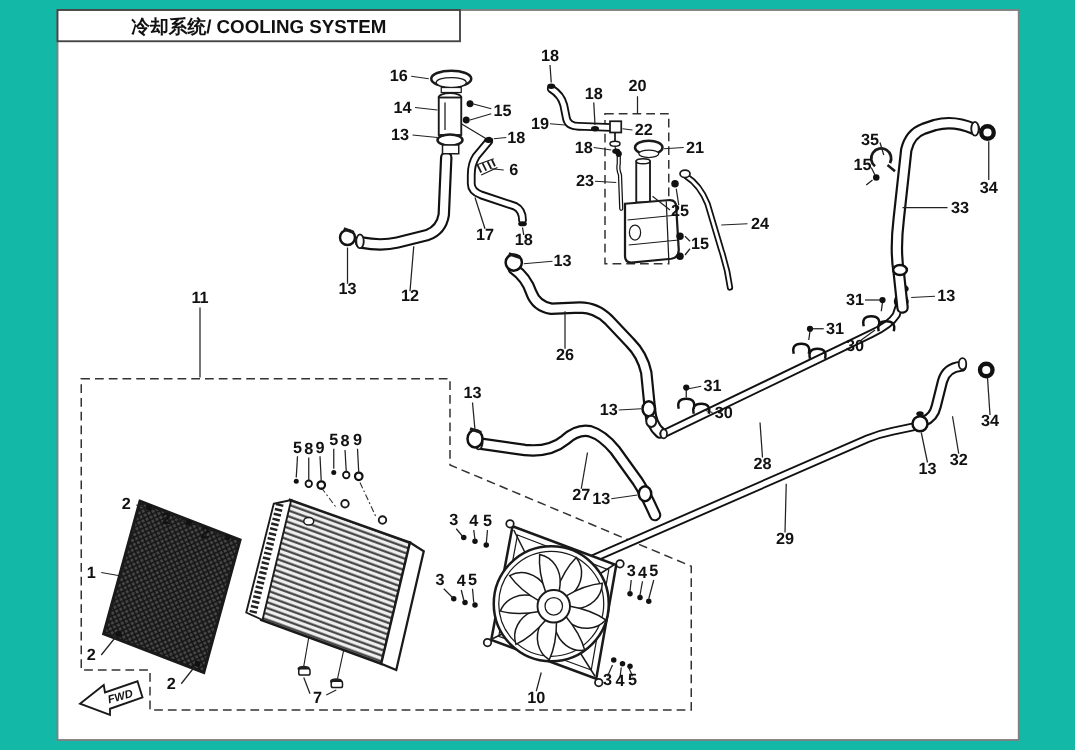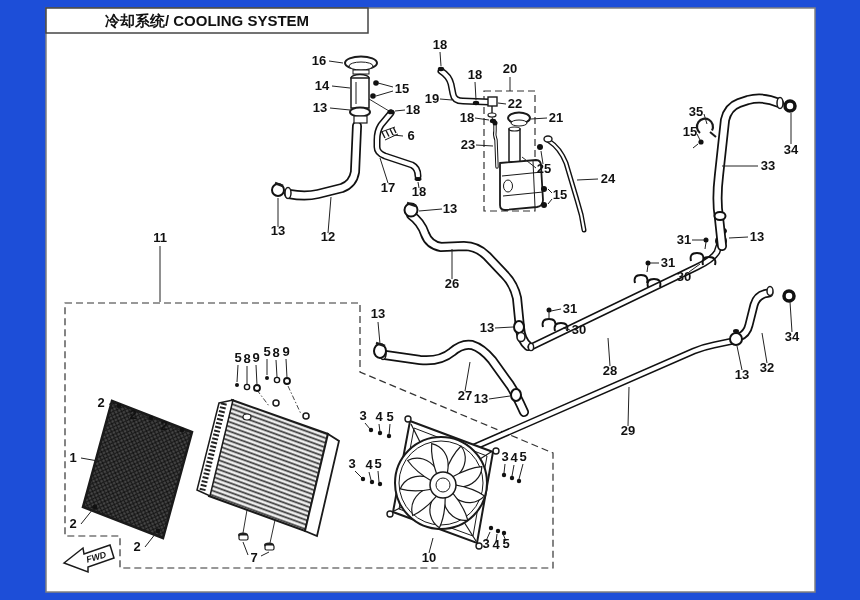--- a/index.html
+++ b/index.html
@@ -1,16 +1,16 @@
 <!DOCTYPE html>
 <html><head>
 <meta charset="utf-8">
 <style>
   html,body{margin:0;padding:0;background:#ffffff;}
-  .page{position:relative;width:860px;height:600px;background:#1d4ed8;overflow:hidden;}
+  .page{position:relative;width:860px;height:600px;background:#14b8a6;overflow:hidden;}
   svg{display:block;}
   .co{font:bold 13px "Liberation Sans",sans-serif;fill:#111;text-anchor:middle;}
   .leader{stroke:#222;stroke-width:1;}
   .ttl{font:bold 15px "Liberation Sans",sans-serif;fill:#111;text-anchor:middle;}
   .fwdtxt{font:italic bold 9px "Liberation Sans",sans-serif;fill:#111;text-anchor:middle;}
   .ln{stroke:#1a1a1a;fill:none;}
   .fw{fill:#ffffff;stroke:#1a1a1a;}
   .to10{stroke:#111;stroke-width:10;fill:none;stroke-linecap:round;stroke-linejoin:round;}
   .ti10{stroke:#fff;stroke-width:6.5;fill:none;stroke-linecap:round;stroke-linejoin:round;}
   .to9{stroke:#111;stroke-width:9;fill:none;stroke-linecap:round;stroke-linejoin:round;}

